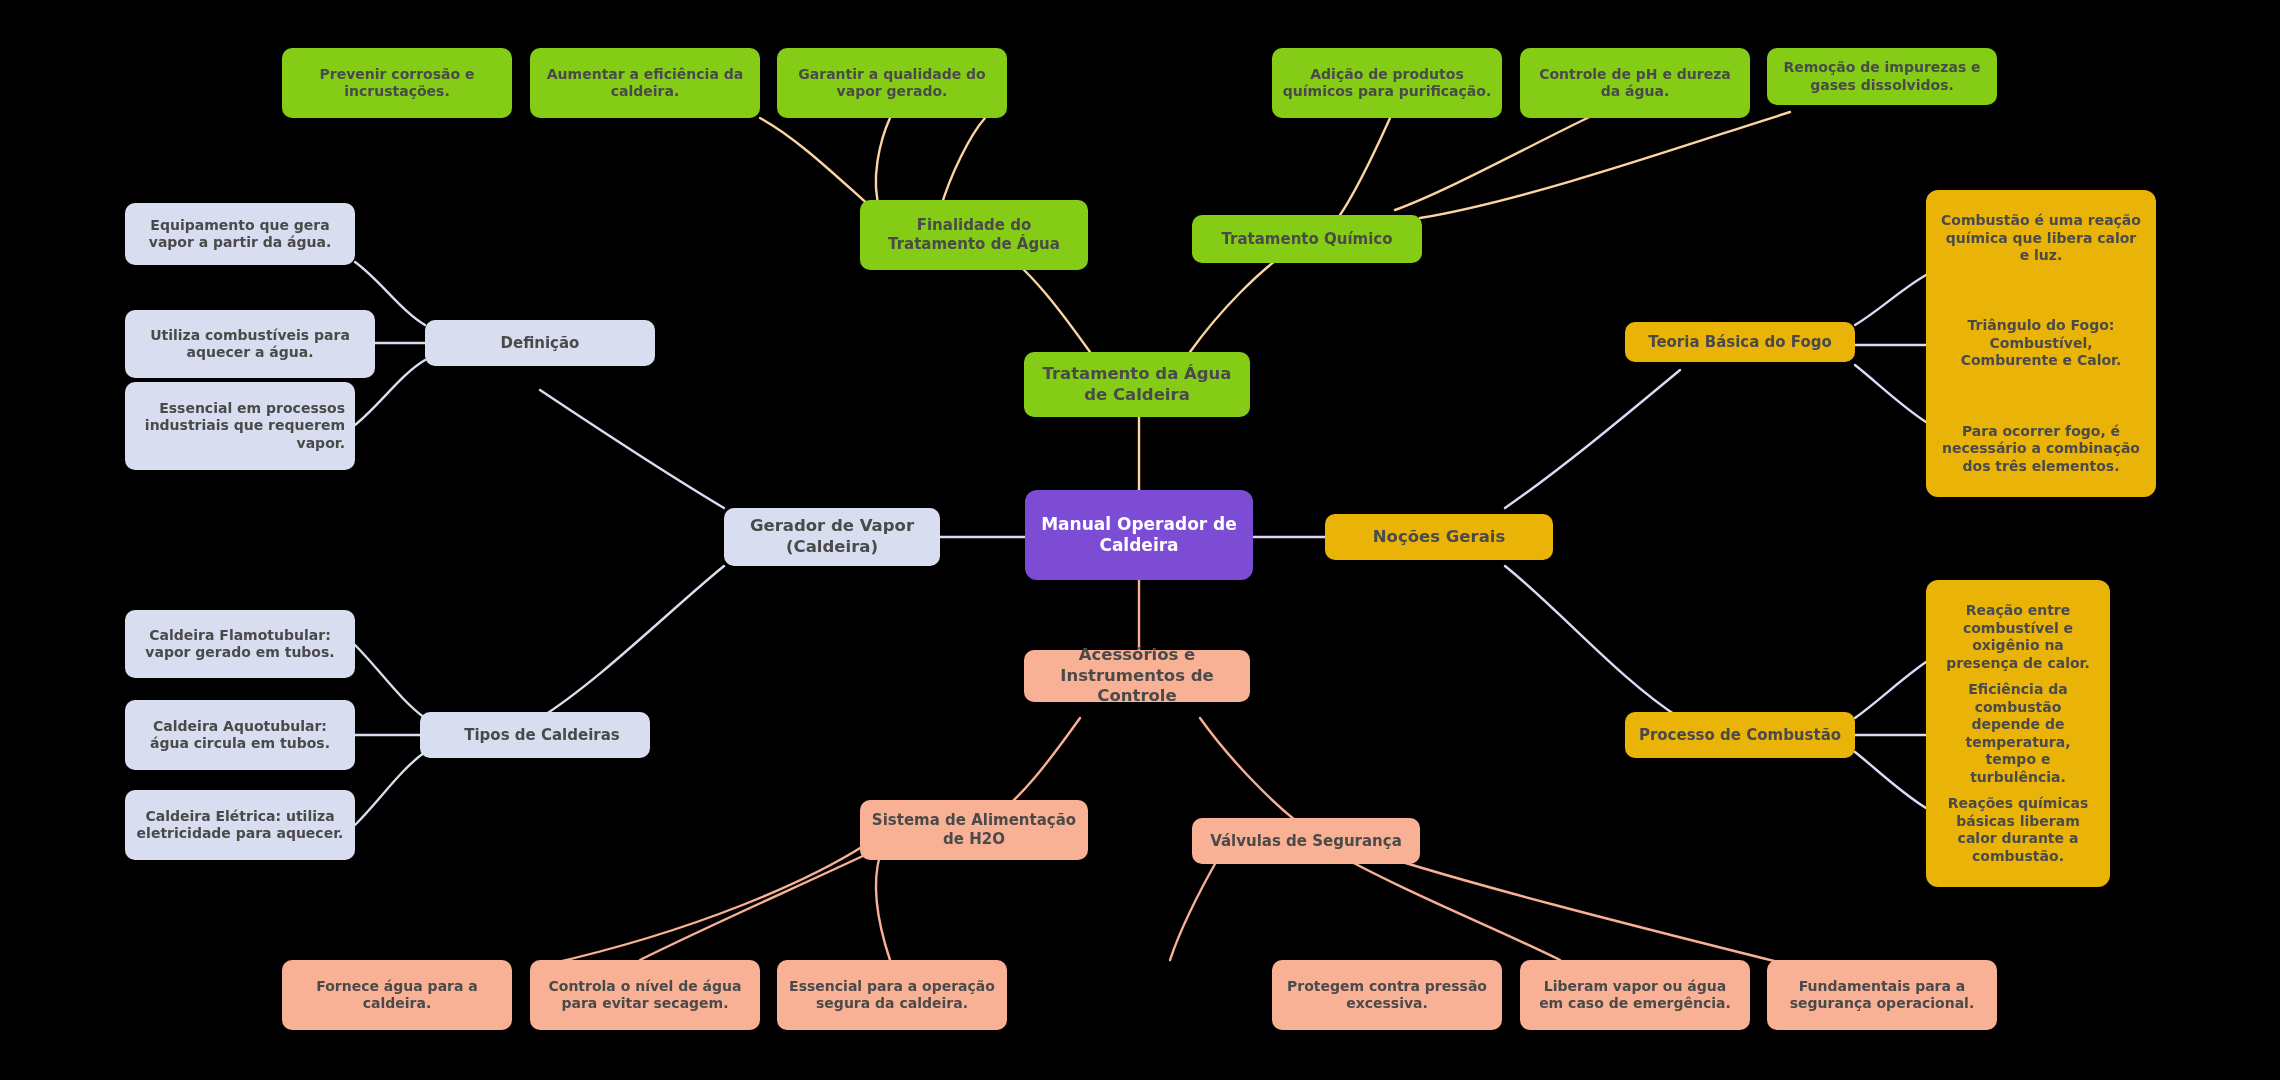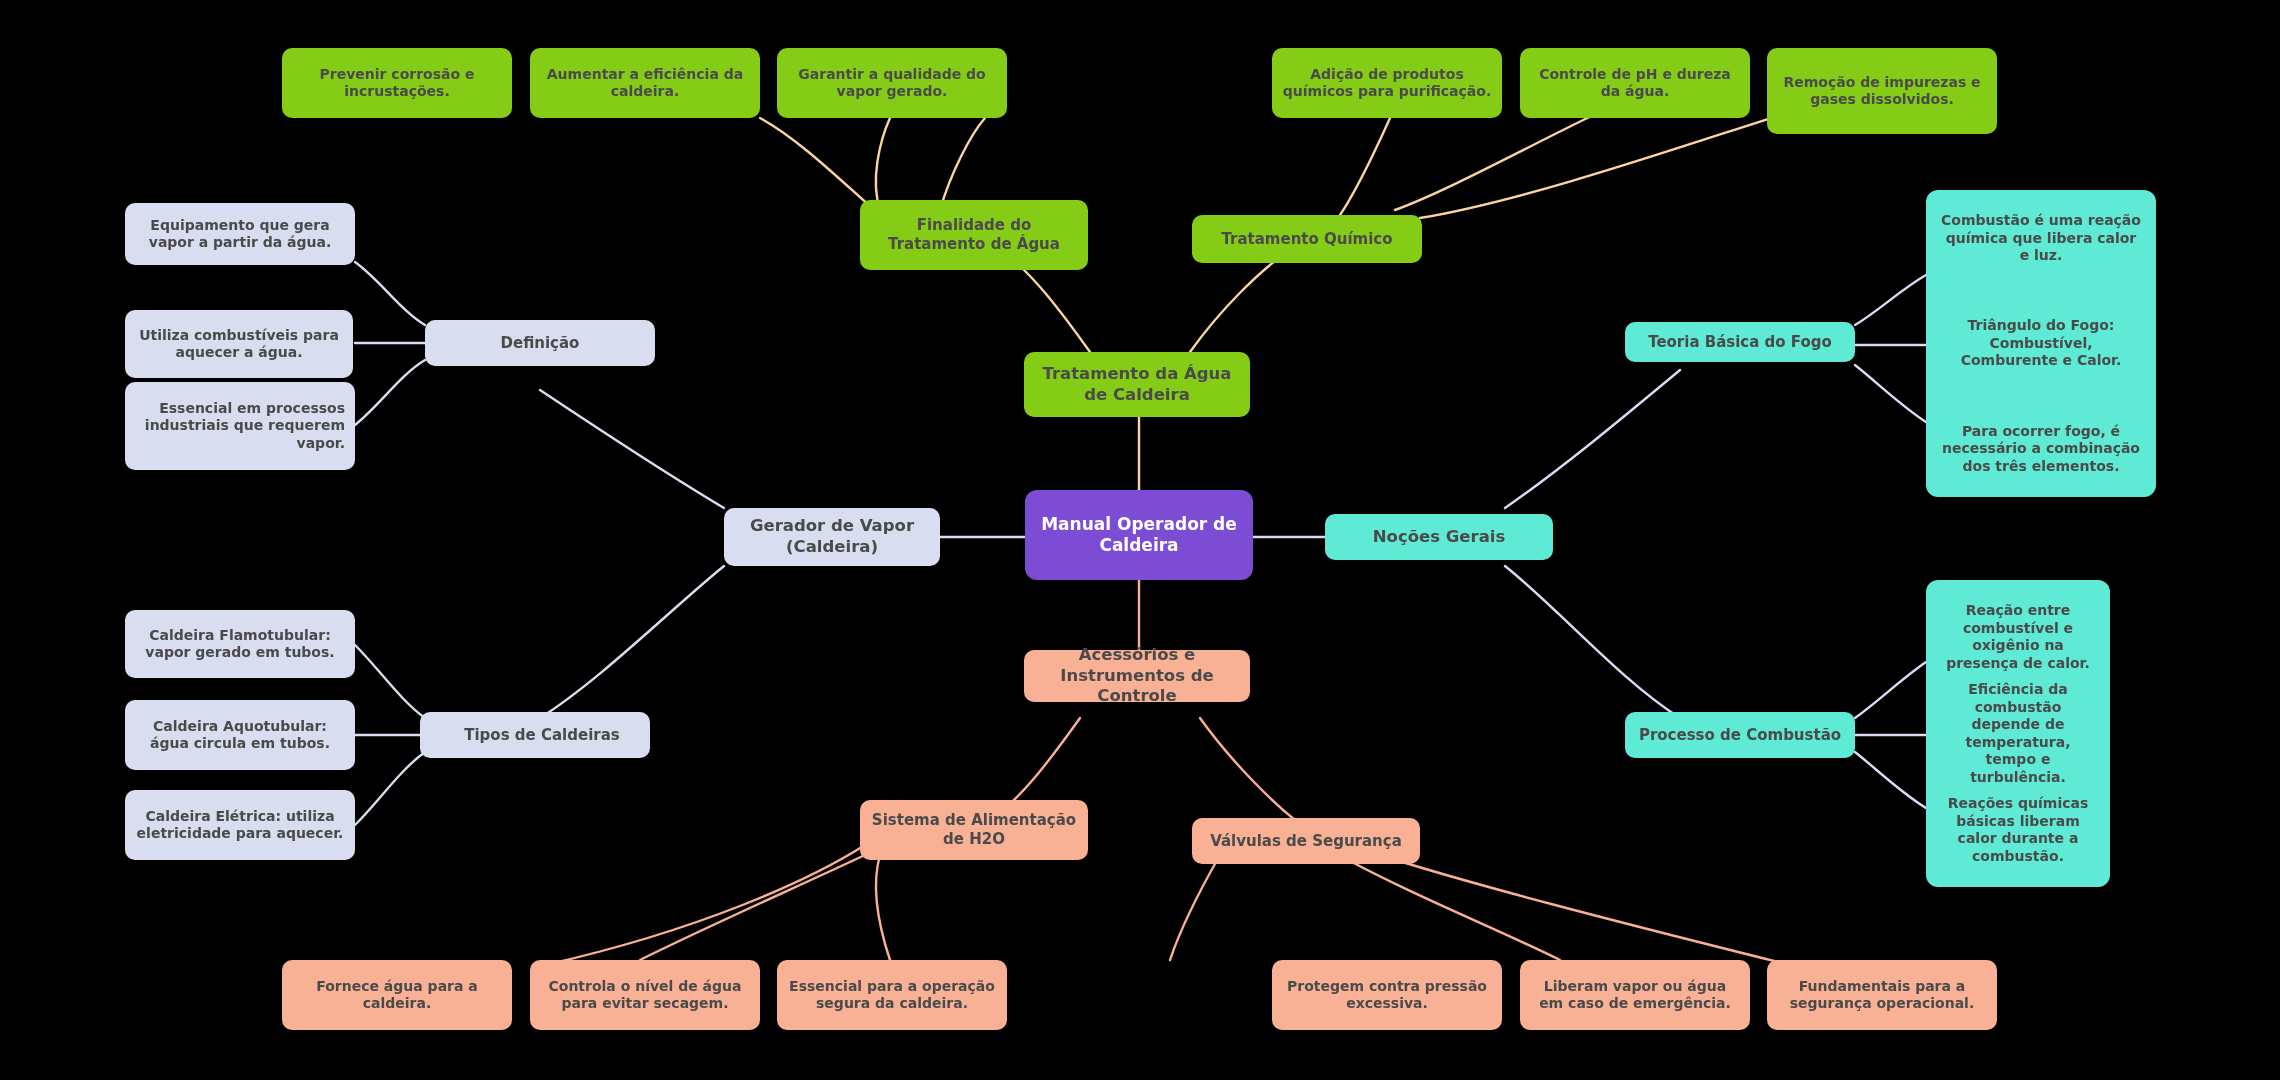--- a/index.html
+++ b/index.html
@@ -9,21 +9,21 @@
   svg#edges{position:absolute;left:0;top:0;width:2280px;height:1080px;}
   .node{position:absolute;box-sizing:border-box;display:flex;align-items:center;
         justify-content:center;text-align:center;border-radius:10px;
         font-weight:bold;color:#4a4a4a;line-height:1.25;padding:6px 10px;}
   .node.root{background:#7c4dd4;color:#ffffff;font-size:17px;border-radius:12px;}
   .lvl1{font-size:16.5px;}
   .lvl2{font-size:15px;}
   .leaf{font-size:14px;}
   .c-orange{background:#84cc16;}
   .c-blue{background:#d8deef;}
-  .c-purple{background:#5eead4;}
+  .c-purple{background:#eab308;}
   .c-salmon{background:#f9b195;}
   .tallbox{position:absolute;box-sizing:border-box;border-radius:12px;
            display:flex;flex-direction:column;justify-content:space-between;
            padding:22px 14px;text-align:center;font-weight:bold;color:#4a4a4a;
            font-size:14px;line-height:1.25;}
   .tallbox > div{width:100%;}
 </style>
 </head>
 <body>
 
@@ -103,34 +103,34 @@
 
   <div class="node c-purple lvl2" style="left:1625px;top:322px;width:230px;height:40px;">Teoria Básica do Fogo</div>
 
   <div class="node c-purple lvl2" style="left:1625px;top:712px;width:230px;height:46px;">Processo de Combustão</div>
 
   <div class="node c-salmon lvl2" style="left:860px;top:800px;width:228px;height:60px;">Sistema de Alimentação de H2O</div>
 
   <div class="node c-salmon lvl2" style="left:1192px;top:818px;width:228px;height:46px;">Válvulas de Segurança</div>
 
   <div class="node c-blue leaf" style="left:125px;top:203px;width:230px;height:62px;">Equipamento que gera vapor a partir da água.</div>
-  <div class="node c-blue leaf" style="left:125px;top:310px;width:228px;height:68px;">Utiliza combustíveis para aquecer a água.</div>
+  <div class="node c-blue leaf" style="left:125px;top:310px;width:250px;height:68px;">Utiliza combustíveis para aquecer a água.</div>
   <div class="node c-blue leaf" style="left:125px;top:382px;width:230px;height:88px;text-align:right;">Essencial em processos industriais que requerem vapor.</div>
 
   <div class="node c-blue leaf" style="left:125px;top:610px;width:230px;height:68px;">Caldeira Flamotubular: vapor gerado em tubos.</div>
   <div class="node c-blue leaf" style="left:125px;top:700px;width:230px;height:70px;">Caldeira Aquotubular: água circula em tubos.</div>
   <div class="node c-blue leaf" style="left:125px;top:790px;width:230px;height:70px;">Caldeira Elétrica: utiliza eletricidade para aquecer.</div>
 
   <div class="node c-orange leaf" style="left:282px;top:48px;width:230px;height:70px;">Prevenir corrosão e incrustações.</div>
   <div class="node c-orange leaf" style="left:530px;top:48px;width:230px;height:70px;">Aumentar a eficiência da caldeira.</div>
   <div class="node c-orange leaf" style="left:777px;top:48px;width:230px;height:70px;">Garantir a qualidade do vapor gerado.</div>
 
   <div class="node c-orange leaf" style="left:1272px;top:48px;width:230px;height:70px;">Adição de produtos químicos para purificação.</div>
   <div class="node c-orange leaf" style="left:1520px;top:48px;width:230px;height:70px;">Controle de pH e dureza da água.</div>
-  <div class="node c-orange leaf" style="left:1767px;top:48px;width:230px;height:86px;">Remoção de impurezas e gases dissolvidos.</div>
+  <div class="node c-orange leaf" style="left:1767px;top:48px;width:230px;height:57px;">Remoção de impurezas e gases dissolvidos.</div>
 
   <div class="tallbox c-purple" style="left:1926px;top:190px;width:230px;height:307px;">
     <div>Combustão é uma reação química que libera calor e luz.</div>
     <div>Triângulo do Fogo: Combustível, Comburente e Calor.</div>
     <div>Para ocorrer fogo, é necessário a combinação dos três elementos.</div>
   </div>
 
   <div class="tallbox c-purple" style="left:1926px;top:580px;width:184px;height:307px;">
     <div>Reação entre combustível e oxigênio na presença de calor.</div>
     <div>Eficiência da combustão depende de temperatura, tempo e turbulência.</div>

